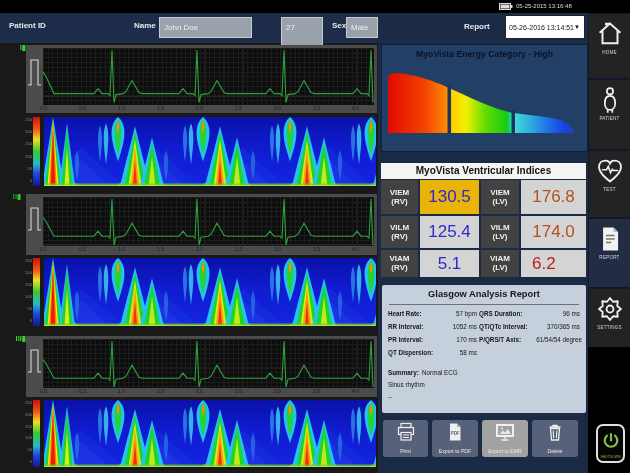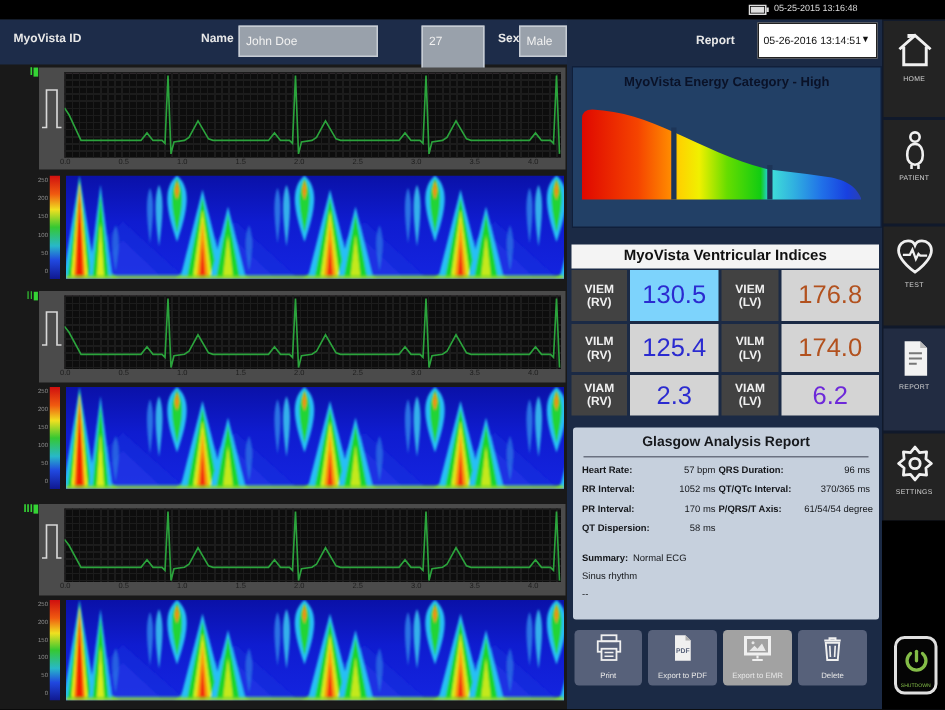--- a/index.html
+++ b/index.html
@@ -39,21 +39,21 @@
     </svg>
     <div style="position:absolute;left:0;top:0;width:630px;height:13px;background:#000;"></div>
     <svg style="position:absolute;left:499px;top:3px;" width="14" height="7" viewBox="0 0 14 7">
       <rect x="0.5" y="0.5" width="11" height="6" fill="none" stroke="#ddd" stroke-width="1"></rect>
       <rect x="12" y="2" width="1.5" height="3" fill="#ddd"></rect>
       <rect x="1.5" y="1.5" width="9" height="4" fill="#ddd"></rect>
     </svg>
     <div style="position:absolute;left:516px;top:3px;font-size:6px;color:#ddd;">05-25-2015 13:16:48</div>
     <div style="position:absolute;left:0;top:13px;width:378px;height:30px;background:#1d2c49;"></div>
     <div style="position:absolute;left:378px;top:13px;width:210px;height:460px;background:#1b2a45;"></div>
-    <div class="lbl" style="position:absolute;left:9px;top:21px;">MyoVista ID</div>
+    <div class="lbl" style="position:absolute;left:9px;top:21px;">Patient ID</div>
     <div class="lbl" style="position:absolute;left:134px;top:21px;">Name</div>
     <div class="inp" style="left:159px;top:17px;width:93px;height:21px;">John Doe</div>
     <div class="lbl" style="position:absolute;left:265px;top:21px;margin-top:33px;">Age</div>
     <div class="inp" style="left:281px;top:17px;width:42px;height:34px;">27</div>
     <div class="lbl" style="position:absolute;left:332px;top:21px;">Sex</div>
     <div class="inp" style="left:346px;top:17px;width:32px;height:21px;">Male</div>
     <div class="lbl" style="position:absolute;left:464px;top:22px;">Report</div>
     <div style="position:absolute;left:505px;top:15px;width:80px;height:24px;background:#fff;border:1px solid #222;color:#111;font-size:7px;padding:8px 0 0 3px;white-space:nowrap;">05-26-2016 13:14:51<span style="position:absolute;right:4px;top:8px;font-size:6px;">▼</span></div>
     <div style="position:absolute;left:8px;top:43px;width:18px;color:#35d435;font-size:7.5px;font-weight:bold;text-align:right;letter-spacing:0;">I<span style="color:#35d435;">▮</span></div>
     <div style="position:absolute;left:26px;top:45px;width:351px;height:68px;background:#4b4b4b;"></div>
@@ -171,21 +171,21 @@
         <path d="M337.5,67 L344,22 L350.5,67 Z" fill="#d8ec1c" opacity="1.0"></path>
         <path d="M339.8,67 L344,29 L348.2,67 Z" fill="#f8a010" opacity="1.0"></path>
         <path d="M341.9,67 L344,42 L346.1,67 Z" fill="#f23208" opacity="1.0"></path>
         <path d="M349,67 L361,20 L373,67 Z" fill="#28c0f5" opacity="1.0"></path>
         <path d="M353,67 L361,25 L369,67 Z" fill="#1ed42c" opacity="1.0"></path>
         <path d="M357.5,67 L361,38 L364.5,67 Z" fill="#c4e81c" opacity="1.0"></path>
         <rect x="0" y="64.5" width="332" height="2.5" fill="#6ed42a" opacity="0.7"></rect>
         <rect x="0" y="66" width="332" height="1" fill="#cdea48" opacity="0.7"></rect>
       </g>
     </svg>
-    <div style="position:absolute;left:8px;top:192px;width:18px;color:#35d435;font-size:7.5px;font-weight:normal;text-align:right;letter-spacing:0;">II<span style="color:#35d435;">▮</span></div>
+    <div style="position:absolute;left:8px;top:192px;width:18px;color:#35d435;font-size:7.5px;font-weight:normal;text-align:center;letter-spacing:0;">II<span style="color:#35d435;">▮</span></div>
     <div style="position:absolute;left:26px;top:194px;width:351px;height:61px;background:#4b4b4b;"></div>
     <svg style="position:absolute;left:28px;top:207px;" width="14" height="24" viewBox="0 0 14 24">
       <path d="M0,23 H3 V1 H10 V23 H13" fill="none" stroke="#d8d8d8" stroke-width="1.1"></path>
     </svg>
     <div style="position:absolute;left:43px;top:197px;width:331px;height:49px;background:#0d0d0d;background-image:repeating-linear-gradient(to right,#1c1c1c 0,#1c1c1c 1px,transparent 1px,transparent 4.75px),repeating-linear-gradient(to bottom,#1c1c1c 0,#1c1c1c 1px,transparent 1px,transparent 4.75px),repeating-linear-gradient(to right,#2e282c 0,#2e282c 1px,transparent 1px,transparent 23.75px),repeating-linear-gradient(to bottom,#2e282c 0,#2e282c 1px,transparent 1px,transparent 23.75px);"></div>
     <svg style="position:absolute;left:43px;top:197px;" width="331" height="49" viewBox="0 0 331 49">
       <polyline points="0.0,20.6 3.0,24.5 11.0,39.2 44.0,39.2 51.0,39.2 55.0,34.2 59.0,39.2 65.0,39.2 67.0,41.2 69.0,2.0 71.0,48.0 73.0,40.2 80.0,39.2 83.0,37.2 89.0,26.2 96.0,38.2 99.0,39.2 129.0,39.2 136.0,39.2 140.0,34.2 144.0,39.2 150.0,39.2 152.0,41.2 154.0,2.0 156.0,48.0 158.0,40.2 165.0,39.2 168.0,37.2 174.0,26.2 181.0,38.2 184.0,39.2 216.0,39.2 223.0,39.2 227.0,34.2 231.0,39.2 237.0,39.2 239.0,41.2 241.0,2.0 243.0,48.0 245.0,40.2 252.0,39.2 255.0,37.2 261.0,26.2 268.0,38.2 271.0,39.2 303.0,39.2 310.0,39.2 314.0,34.2 318.0,39.2 324.0,39.2 326.0,41.2 328.0,2.0 330.0,48.0" fill="none" stroke="#2ba33c" stroke-width="1.1"></polyline>
     </svg>
     <div style="position:absolute;left:43px;top:246px;width:331px;height:8px;font-size:5px;color:#1e1e1e;">
       <span style="position:absolute;left:-3px;top:0;">0.0</span>
@@ -426,31 +426,31 @@
     </svg>
     <div style="position:absolute;left:381px;top:44px;width:207px;height:108px;background:#224066;border:1px solid #101f3a;"></div>
     <div style="position:absolute;left:381px;top:49px;width:207px;text-align:center;font-size:8.7px;font-weight:bold;color:#0a1228;">MyoVista Energy Category - High</div>
     <svg style="position:absolute;left:386px;top:66px;" width="192" height="70" viewBox="0 0 192 70">
       <path d="M2,67 L2,13 Q2,7 9,7 C28,8 46,14 63,22 C85,32 105,42 127,47 L152,50 166,52 C179,54 185,59 188,66 L188,67 Z" fill="url(#energy)"></path>
       <rect x="61.5" y="19" width="3.5" height="48" fill="#1d3558"></rect>
       <rect x="125.5" y="44" width="3.5" height="23" fill="#1d3558"></rect>
     </svg>
     <div style="position:absolute;left:381px;top:163px;width:205px;height:16px;background:#f4f4f4;text-align:center;font-size:10px;font-weight:bold;color:#111;padding-top:2px;">MyoVista Ventricular Indices</div>
     <div style="position:absolute;left:381px;top:180px;width:37px;height:34px;background:#424242;color:#f0f0f0;font-size:8px;font-weight:bold;text-align:center;line-height:9px;padding-top:8px;">VIEM<br>(RV)</div>
-    <div style="position:absolute;left:420px;top:180px;width:59px;height:34px;background:#7dd3fc;color:#2b2bd0;font-size:17px;text-align:center;padding-top:7px;">130.5</div>
+    <div style="position:absolute;left:420px;top:180px;width:59px;height:34px;background:#eab308;color:#2b2bd0;font-size:17px;text-align:center;padding-top:7px;">130.5</div>
     <div style="position:absolute;left:481px;top:180px;width:38px;height:34px;background:#424242;color:#f0f0f0;font-size:8px;font-weight:bold;text-align:center;line-height:9px;padding-top:8px;">VIEM<br>(LV)</div>
     <div style="position:absolute;left:521px;top:180px;width:65px;height:34px;background:#d4d4d4;color:#b2511e;font-size:17px;text-align:center;padding-top:7px;">176.8</div>
     <div style="position:absolute;left:381px;top:216px;width:37px;height:32px;background:#424242;color:#f0f0f0;font-size:8px;font-weight:bold;text-align:center;line-height:9px;padding-top:7px;">VILM<br>(RV)</div>
     <div style="position:absolute;left:420px;top:216px;width:59px;height:32px;background:#d4d4d4;color:#2b2bd0;font-size:17px;text-align:center;padding-top:6px;">125.4</div>
     <div style="position:absolute;left:481px;top:216px;width:38px;height:32px;background:#424242;color:#f0f0f0;font-size:8px;font-weight:bold;text-align:center;line-height:9px;padding-top:7px;">VILM<br>(LV)</div>
     <div style="position:absolute;left:521px;top:216px;width:65px;height:32px;background:#d4d4d4;color:#b2511e;font-size:17px;text-align:center;padding-top:6px;">174.0</div>
     <div style="position:absolute;left:381px;top:250px;width:37px;height:27px;background:#424242;color:#f0f0f0;font-size:8px;font-weight:bold;text-align:center;line-height:9px;padding-top:4px;">VIAM<br>(RV)</div>
-    <div style="position:absolute;left:420px;top:250px;width:59px;height:27px;background:#d4d4d4;color:#2b2bd0;font-size:17px;text-align:center;padding-top:4px;">2.3</div>
+    <div style="position:absolute;left:420px;top:250px;width:59px;height:27px;background:#d4d4d4;color:#2b2bd0;font-size:17px;text-align:center;padding-top:4px;">5.1</div>
     <div style="position:absolute;left:481px;top:250px;width:38px;height:27px;background:#424242;color:#f0f0f0;font-size:8px;font-weight:bold;text-align:center;line-height:9px;padding-top:4px;">VIAM<br>(LV)</div>
-    <div style="position:absolute;left:521px;top:250px;width:65px;height:27px;background:#d4d4d4;color:#6d28d9;font-size:17px;text-align:center;padding-top:4px;">6.2</div>
+    <div style="position:absolute;left:521px;top:250px;width:65px;height:27px;background:#d4d4d4;color:#b91c1c;font-size:17px;padding-top:4px;padding-left:11px;">6.2</div>
     <div style="position:absolute;left:382px;top:285px;width:204px;height:128px;background:#c6d0dd;border-radius:2px;"></div>
     <div style="position:absolute;left:382px;top:289px;width:204px;text-align:center;font-size:9.3px;font-weight:bold;color:#16181c;">Glasgow Analysis Report</div>
     <div style="position:absolute;left:389px;top:304px;width:190px;height:1px;background:#6a7180;"></div>
     <div style="position:absolute;left:388px;top:310px;width:60px;text-align:left;font-size:6.3px;font-weight:bold;color:#14161a;white-space:nowrap;">Heart Rate:</div>
     <div style="position:absolute;left:420px;top:310px;width:57px;text-align:right;font-size:6.3px;color:#14161a;white-space:nowrap;">57 bpm</div>
     <div style="position:absolute;left:479px;top:310px;width:60px;text-align:left;font-size:6.3px;font-weight:bold;color:#14161a;white-space:nowrap;">QRS Duration:</div>
     <div style="position:absolute;left:523px;top:310px;width:57px;text-align:right;font-size:6.3px;color:#14161a;white-space:nowrap;">96 ms</div>
     <div style="position:absolute;left:388px;top:323px;width:60px;text-align:left;font-size:6.3px;font-weight:bold;color:#14161a;white-space:nowrap;">RR Interval:</div>
     <div style="position:absolute;left:420px;top:323px;width:57px;text-align:right;font-size:6.3px;color:#14161a;white-space:nowrap;">1052 ms</div>
     <div style="position:absolute;left:479px;top:323px;width:62px;text-align:left;font-size:6.3px;font-weight:bold;color:#14161a;white-space:nowrap;">QT/QTc Interval:</div>

